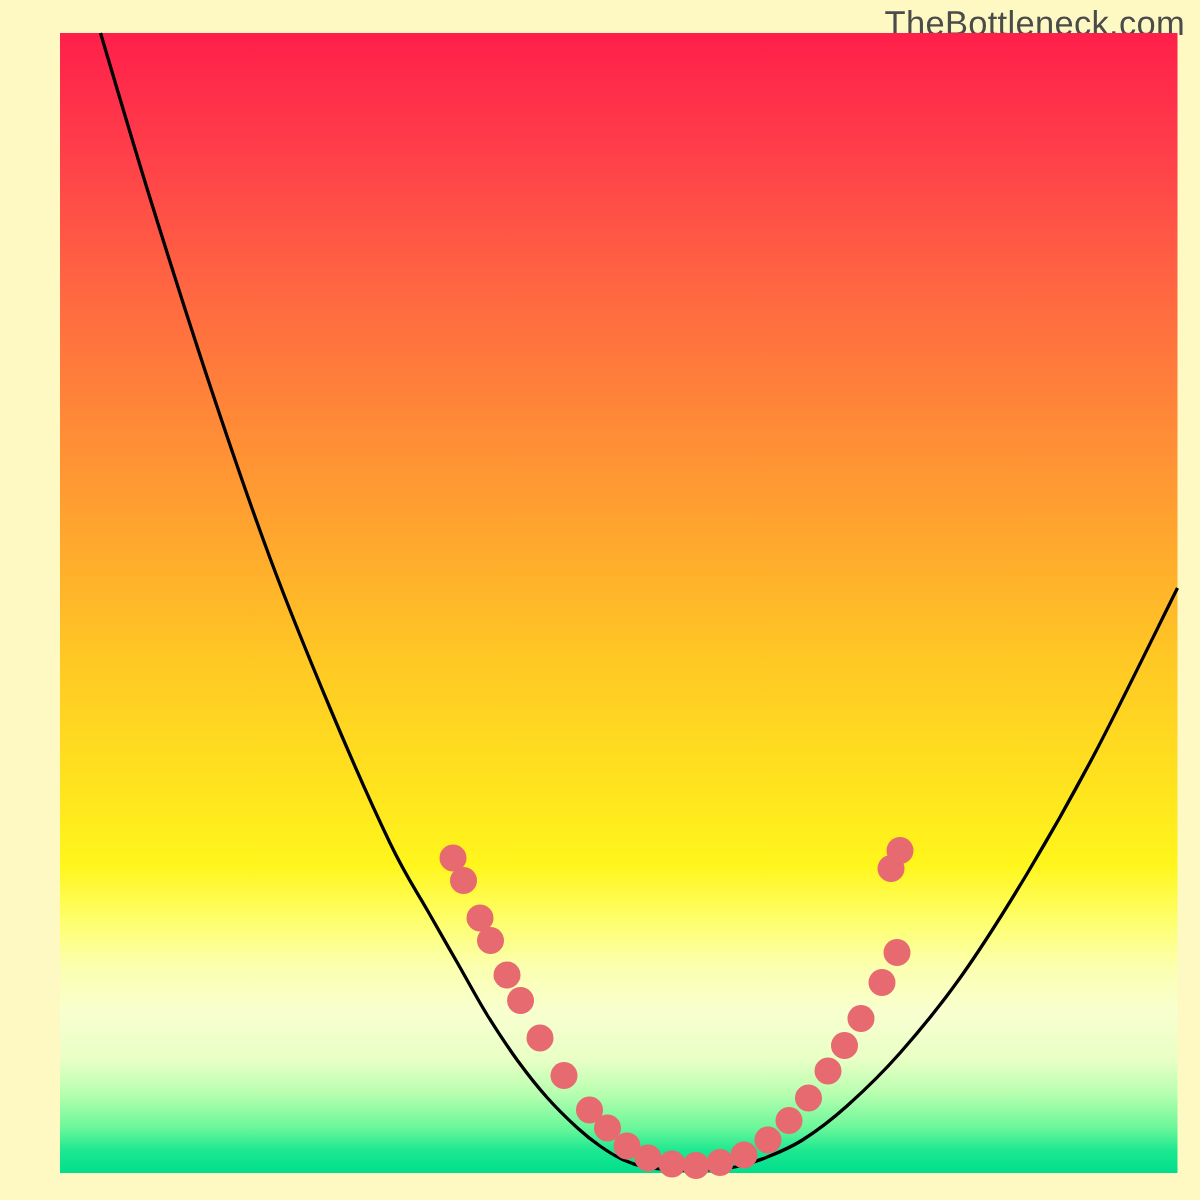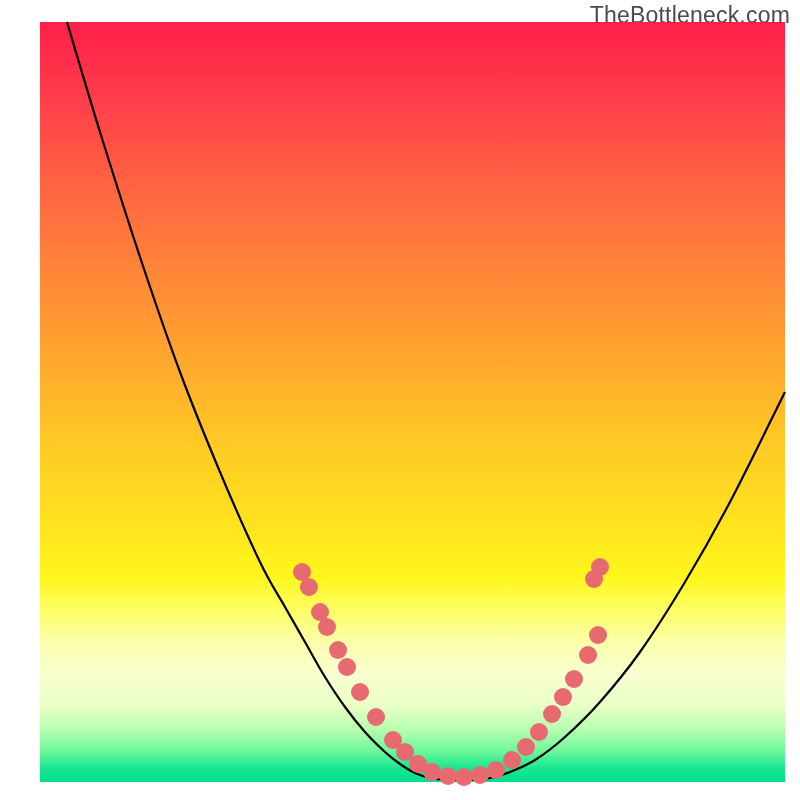--- a/index.html
+++ b/index.html
@@ -8,21 +8,21 @@
     width: 800px;
     height: 800px;
     background: #000;
     overflow: hidden;
     font-family: Arial, Helvetica, sans-serif;
   }
   .frame {
     position: absolute;
     left: 0; top: 0;
     width: 800px; height: 800px;
-    background: #ffffff;
+    background: #fef9c3;
   }
   .plot {
     position: absolute;
     left: 40px;
     top: 22px;
     width: 745px;
     height: 760px;
     overflow: visible;
   }
   .grad {

